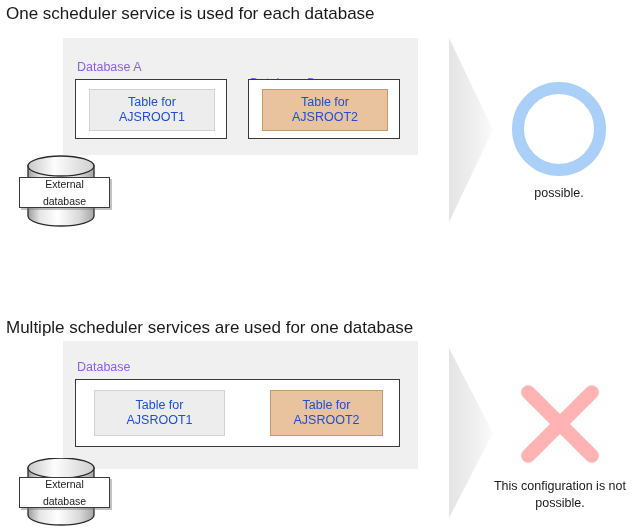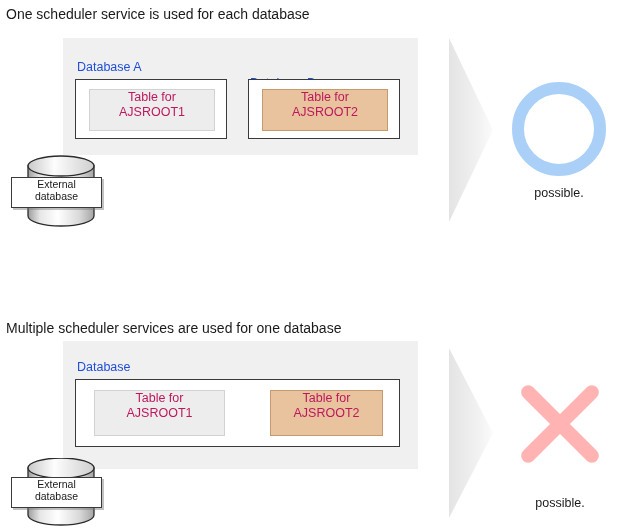--- a/index.html
+++ b/index.html
@@ -13,56 +13,56 @@
     position: relative;
     font-family: "Liberation Sans", sans-serif;
     color: #1a1a1a;
     overflow: hidden;
   }
 
   .abs { position: absolute; }
 
   
   .section-heading {
-    font-size: 14px;
+    font-size: 17px;
     line-height: 16px;
     color: #1a1a1a;
     white-space: nowrap;
   }
 
   
   .outer-panel {
     background: #f0f0f0;
     border: 0;
   }
 
   
   .db-box {
     background: #ffffff;
     border: 1.5px solid #3a3a3a;
     box-sizing: border-box;
   }
   .db-label {
     font-size: 12.5px;
     line-height: 14px;
-    color: #1d4ed8;
+    color: #8b5cf6;
     white-space: nowrap;
   }
 
   
   .table-chip {
     box-sizing: border-box;
     display: flex;
     flex-direction: column;
     align-items: center;
-    justify-content: flex-start;
+    justify-content: center;
     font-size: 12.5px;
     line-height: 15px;
     text-align: center;
-    color: #be185d;
+    color: #1d4ed8;
   }
   .chip-gray {
     background: #ededed;
     border: 1px solid #d2d2d2;
   }
   .chip-orange {
     background: #e8c39e;
     border: 1px solid #c79a6d;
   }
   .chip-line { display: block; }
@@ -70,25 +70,26 @@
   
   .cylinder { pointer-events: none; }
   .cyl-callout {
     box-sizing: border-box;
     background: #ffffff;
     border: 1px solid #3a3a3a;
     box-shadow: 2px 2px 0 rgba(120,120,120,0.45);
     display: flex;
     flex-direction: column;
     align-items: center;
-    justify-content: flex-start;
+    justify-content: space-between;
     font-size: 10.5px;
     line-height: 12px;
     text-align: center;
     color: #1a1a1a;
+    margin-left: 8px;
   }
 
   
   .verdict-caption {
     font-size: 12.5px;
     line-height: 17px;
     text-align: center;
     color: #1a1a1a;
   }
 
@@ -225,15 +226,15 @@
     </linearGradient>
   </defs>
   <polygon points="4,4 48,89 4,174" fill="url(#arrGradBot)"></polygon>
 </svg>
 
 <div class="abs x-mark" style="left:508px; top:372px; width:104px; height:104px;">
   <div class="x-bar x-bar-a"></div>
   <div class="x-bar x-bar-b"></div>
 </div>
 <div class="abs verdict-caption" style="left:478px; top:478px; width:164px;">
-  <br>
+  <span>This configuration is not</span><br>
   <span>possible.</span>
 </div>
 
 </body></html>

